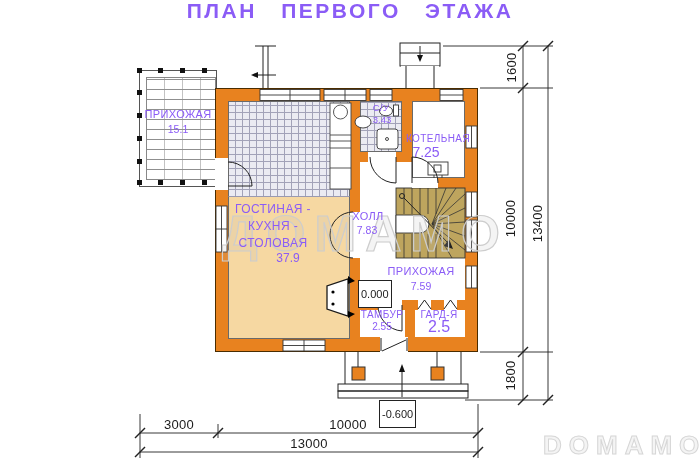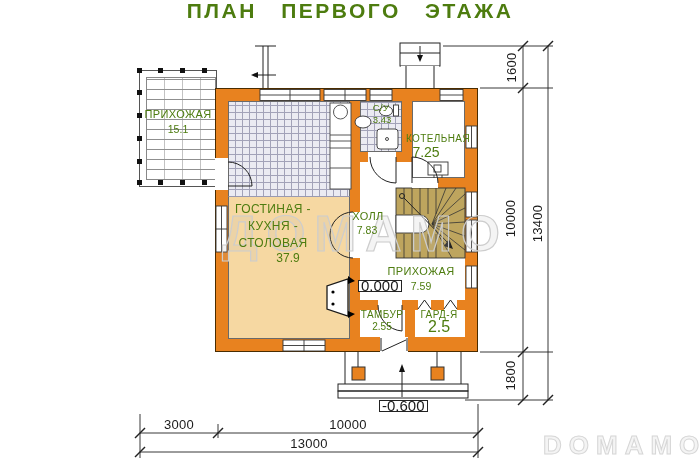--- a/index.html
+++ b/index.html
@@ -1,19 +1,19 @@
 <!DOCTYPE html>
 <html style="--wall: #E8821F; --floor: #F6D8A2; --stairs: #BEA55E;"><head>
 <meta charset="utf-8">
 <style>
   html,body{margin:0;padding:0;background:#fff;}
   #stage{position:relative;width:700px;height:466px;background:#fff;overflow:hidden;
          font-family:"Liberation Sans",sans-serif;color:#1a1a1a;}
   .abs{position:absolute;}
-  .lbl{position:absolute;text-align:center;color:#4d7c0f;z-index:6;line-height:12px;}
+  .lbl{position:absolute;text-align:center;color:#8b5cf6;z-index:6;line-height:12px;}
   .rname{font-size:11px;letter-spacing:.4px;}
   .rarea{font-size:10.5px;}
   #title{left:0;top:5px;width:700px;text-align:center;font-size:21px;font-weight:bold;
          letter-spacing:2.5px;word-spacing:16px;z-index:6;}
   
   #terrace{left:139px;top:70px;width:76px;height:115px;border:1px solid #555;z-index:1;background:#fff;}
   #terrace-bricks{left:6px;top:6px;right:0;bottom:6px;border:1px solid #888;background-color:#fff;
     background-image:repeating-linear-gradient(0deg,transparent 0 9px,#8f8f8f 9px 10px),
                      repeating-linear-gradient(90deg,transparent 0 17px,#c2c2c2 17px 18px);}
   
@@ -25,22 +25,22 @@
                      repeating-linear-gradient(90deg,transparent 0 6px,#a2a2b8 6px 7px);}
   #room-living{left:228px;top:101px;width:122px;height:238px;background:var(--floor,#F6D8A2);}
   #kitchen-tiles{left:228px;top:101px;width:122px;height:96px;border-bottom:1px solid #9a9ab0;}
   #room-bathroom{left:360px;top:101px;width:42px;height:51px;}
   #room-boiler{left:412px;top:101px;width:53px;height:77px;background:#fff;}
   #room-hall-a{left:360px;top:162px;width:52px;height:138px;background:#fff;border-left:1px solid #6a6a6a;}
   #room-hall-b{left:412px;top:188px;width:53px;height:112px;background:#fff;}
   #room-vestibule{left:360px;top:310px;width:45px;height:27px;background:#fff;}
   #room-wardrobe{left:415px;top:310px;width:50px;height:27px;background:#fff;}
   
-  .level{position:absolute;border:1px solid #222;background:#fff;font-size:15px;line-height:10px;
-         padding:0 2px;z-index:6;}
+  .level{position:absolute;border:1px solid #222;background:#fff;font-size:11px;line-height:10px;
+         padding:8px 2px;z-index:6;}
   
   .dim{position:absolute;font-size:13px;text-align:center;z-index:6;letter-spacing:.3px;}
   .vdim{transform:rotate(-90deg);}
   
   .wm{position:absolute;font-weight:bold;color:rgba(185,185,185,0.16);
       -webkit-text-stroke:1.2px #cdcdcd;z-index:5;white-space:nowrap;}
   #wm-center{left:222px;top:205px;font-size:50px;letter-spacing:9px;}
   #wm-corner{left:543px;top:430px;font-size:26px;letter-spacing:7px;-webkit-text-stroke:1px #d6d6d6;}
   svg.overlay{position:absolute;left:0;top:0;z-index:3;pointer-events:none;}
 </style>

